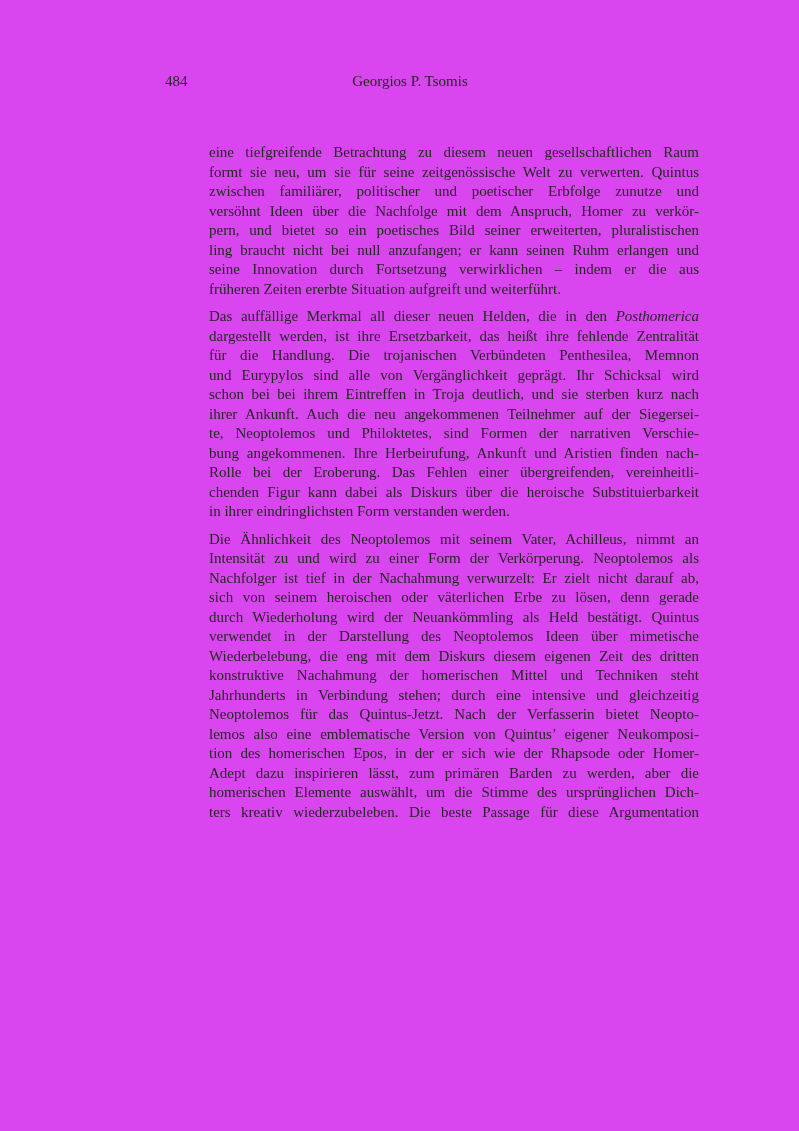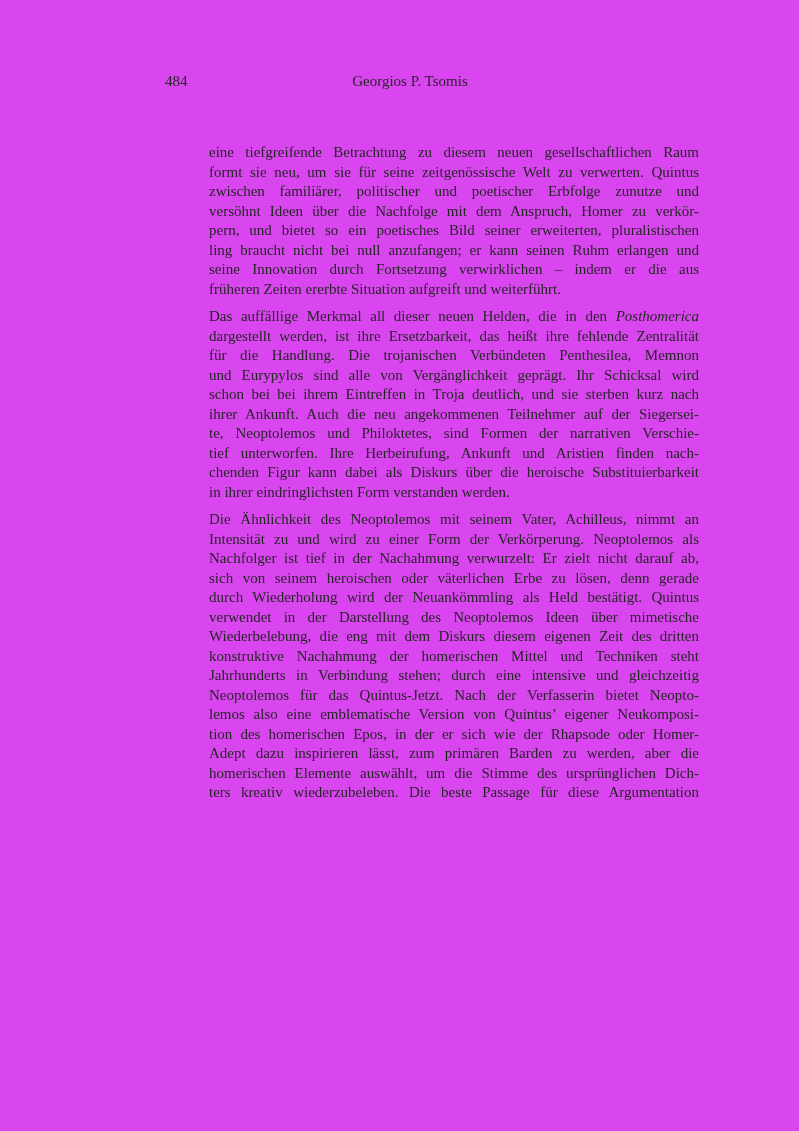--- a/index.html
+++ b/index.html
@@ -86,21 +86,22 @@
         <div class="line last"><span>früheren Zeiten ererbte Situation aufgreift und weiterführt.</span></div>
       </div>
       <div class="para">
         <div class="line"><span>Das auffällige Merkmal all dieser neuen Helden, die in den </span><i>Posthomerica</i></div>
         <div class="line"><span>dargestellt werden, ist ihre Ersetzbarkeit, das heißt ihre fehlende Zentralität</span></div>
         <div class="line"><span>für die Handlung. Die trojanischen Verbündeten Penthesilea, Memnon</span></div>
         <div class="line"><span>und Eurypylos sind alle von Vergänglichkeit geprägt. Ihr Schicksal wird</span></div>
         <div class="line"><span>schon bei bei ihrem Eintreffen in Troja deutlich, und sie sterben kurz nach</span></div>
         <div class="line"><span>ihrer Ankunft. Auch die neu angekommenen Teilnehmer auf der Siegersei-</span></div>
         <div class="line"><span>te, Neoptolemos und Philoktetes, sind Formen der narrativen Verschie-</span></div>
-        <div class="line"><span>tief unterworfen. Ihre Herbeirufung, Ankunft und Aristien finden nach-</span></div>
+        <div class="line"><span>bung angekommenen. Ihre Herbeirufung, Ankunft und Aristien finden nach-</span></div>
+        <div class="line"><span>Rolle bei der Eroberung. Das Fehlen einer übergreifenden, vereinheitli-</span></div>
         <div class="line"><span>chenden Figur kann dabei als Diskurs über die heroische Substituierbarkeit</span></div>
         <div class="line last"><span>in ihrer eindringlichsten Form verstanden werden.</span></div>
       </div>
       <div class="para">
         <div class="line"><span>Die Ähnlichkeit des Neoptolemos mit seinem Vater, Achilleus, nimmt an</span></div>
         <div class="line"><span>Intensität zu und wird zu einer Form der Verkörperung. Neoptolemos als</span></div>
         <div class="line"><span>Nachfolger ist tief in der Nachahmung verwurzelt: Er zielt nicht darauf ab,</span></div>
         <div class="line"><span>sich von seinem heroischen oder väterlichen Erbe zu lösen, denn gerade</span></div>
         <div class="line"><span>durch Wiederholung wird der Neuankömmling als Held bestätigt. Quintus</span></div>
         <div class="line"><span>verwendet in der Darstellung des Neoptolemos Ideen über mimetische</span></div>

